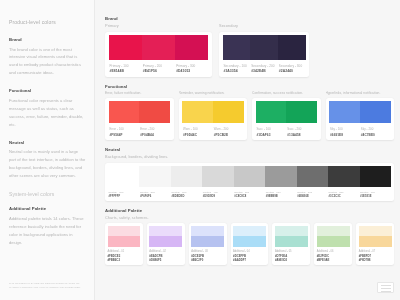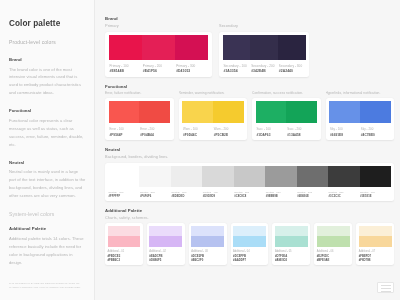--- a/index.html
+++ b/index.html
@@ -174,21 +174,20 @@
     background: #dedede;
     margin: 2.2px 2.5px 0 2.5px;
   }
 </style>
 </head>
 <body>
 
 <div id="page">
 
   <aside class="sidebar">
-    <div class="doc-title">Color palette</div>
     <div class="doc-subtitle">Product-level colors</div>
 
     <div class="side-block">
       <div class="side-h">Brand</div>
       <div class="side-p">The brand color is one of the most intensive visual elements used that is used to embody product characteristics and communicate ideas.</div>
     </div>
 
     <div class="side-block">
       <div class="side-h">Functional</div>
       <div class="side-p">Functional color represents a clear message as well as status, such as success, error, failure, reminder, disable, etc.</div>

